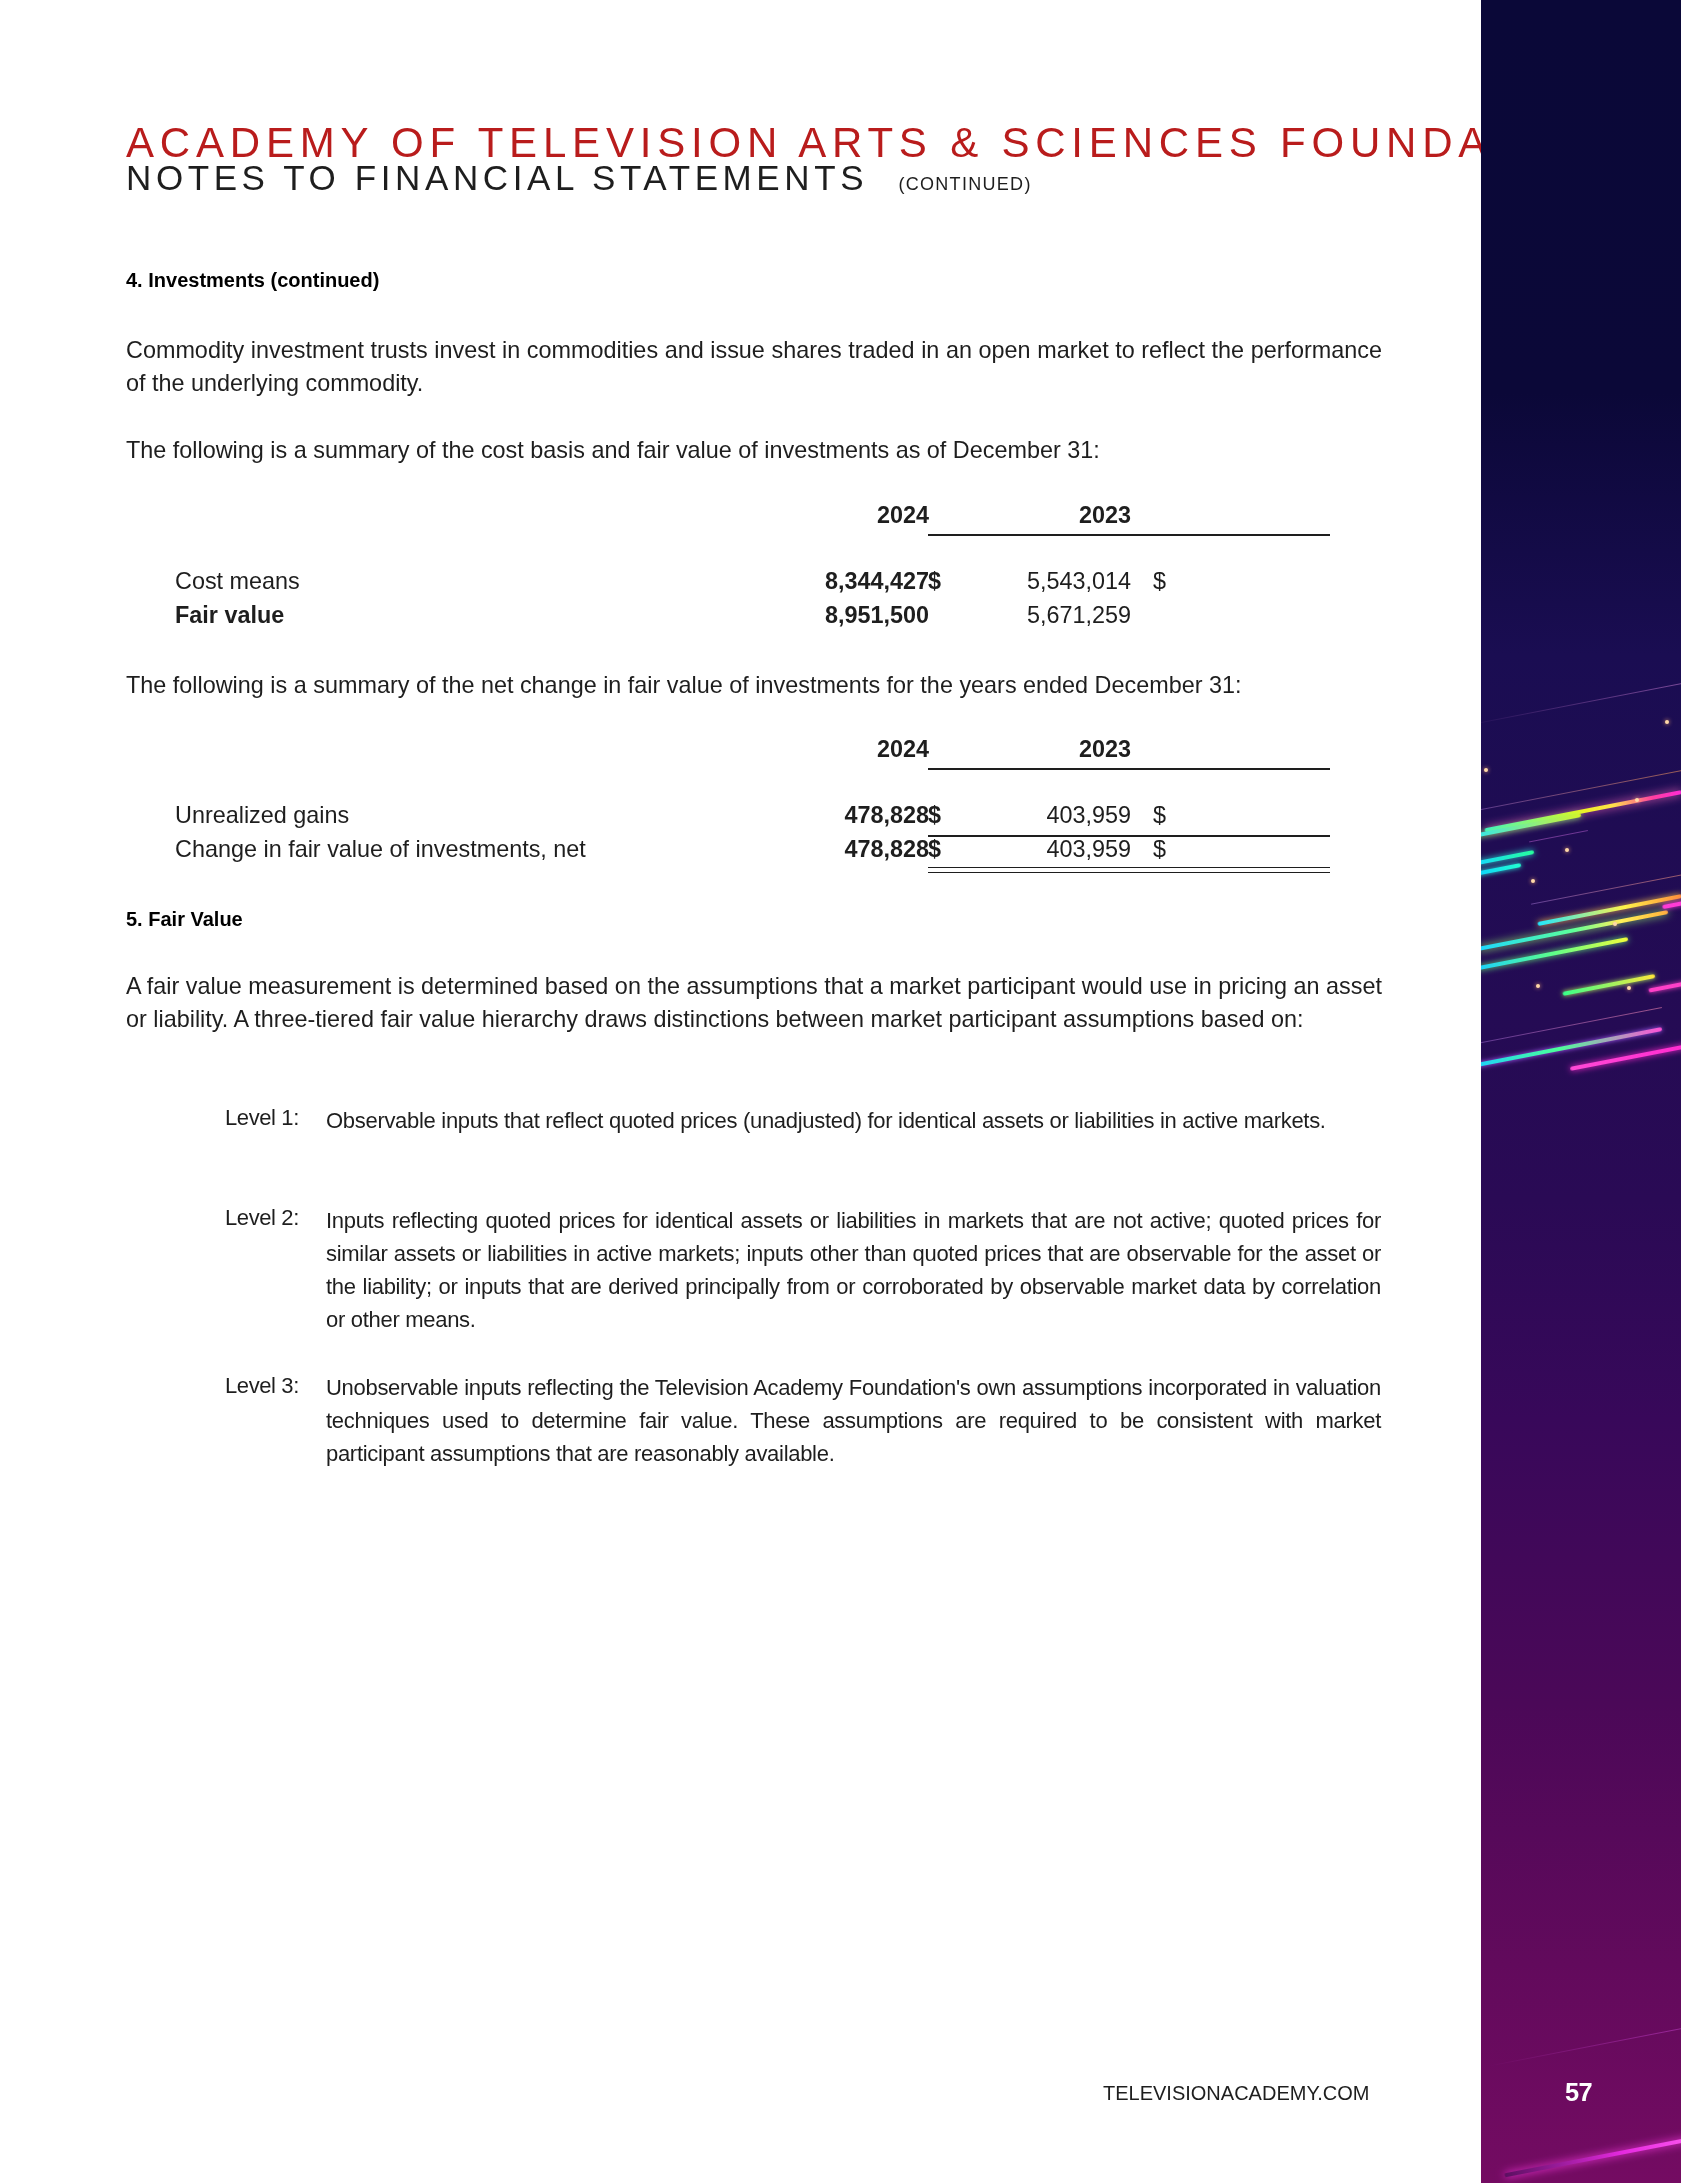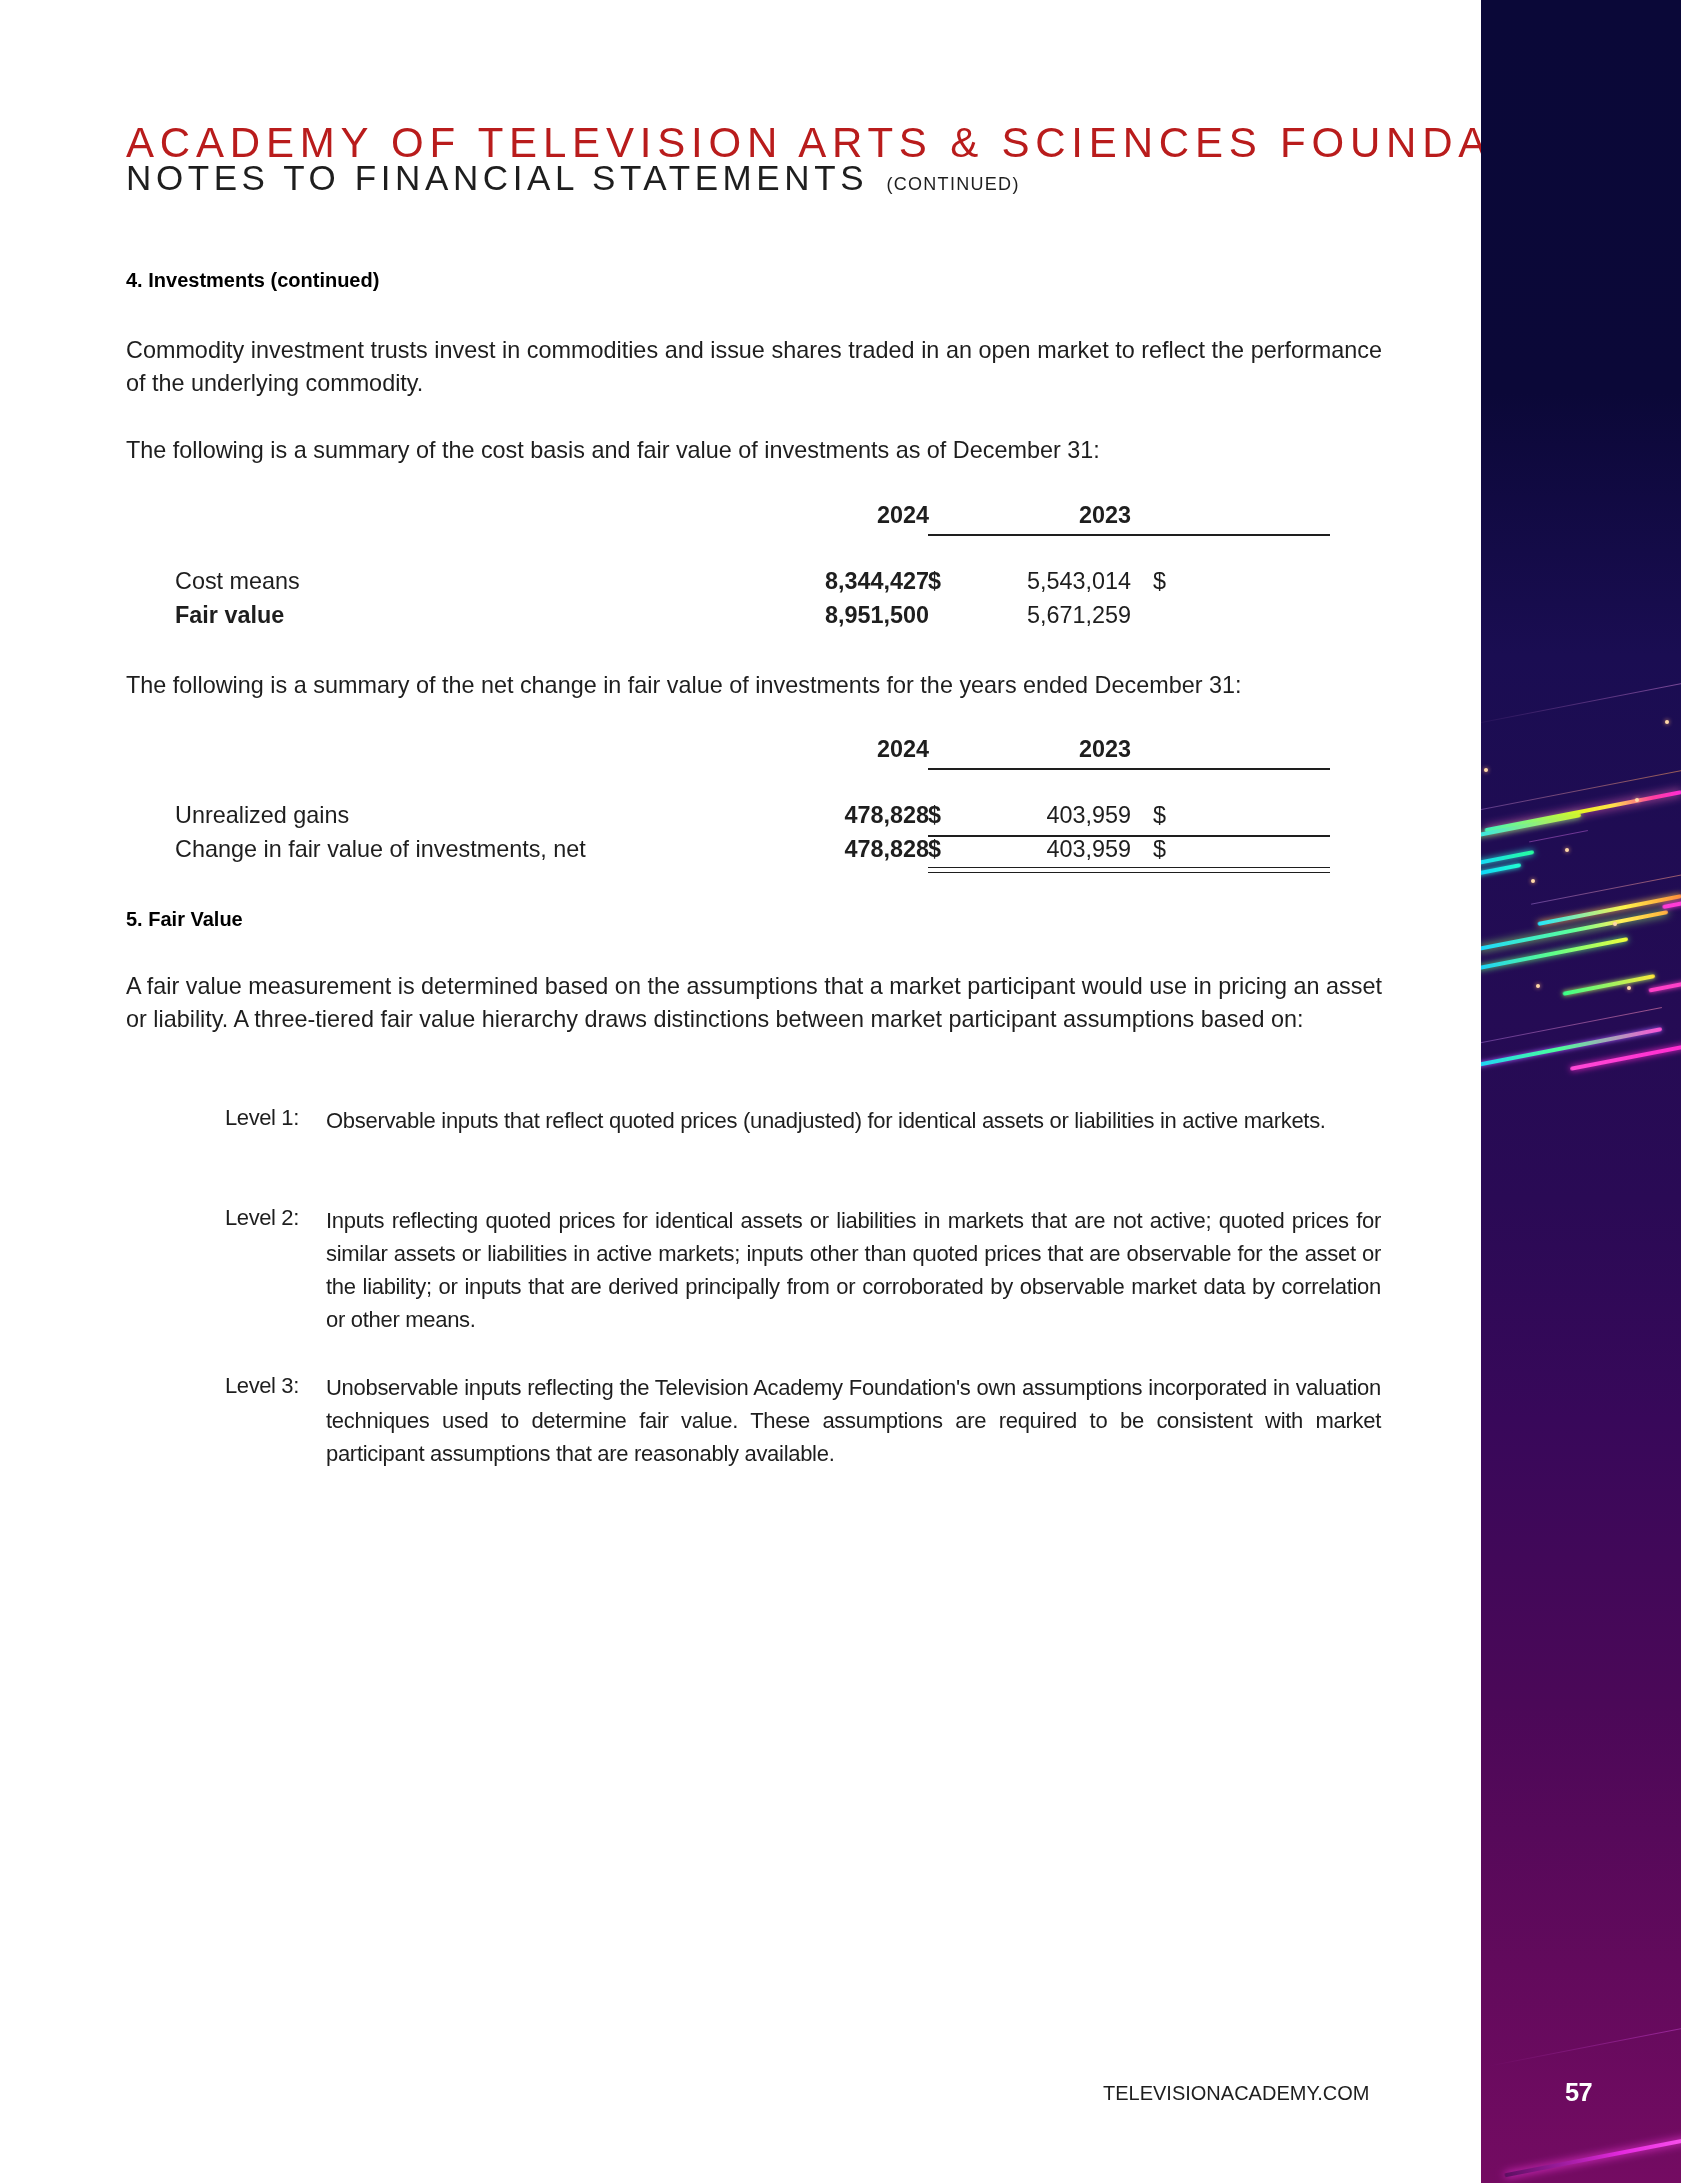--- a/index.html
+++ b/index.html
@@ -12,21 +12,21 @@
     .abs { position: absolute; }
 
     .org-title {
       left: 126px; top: 119px; font-size: 42px; font-weight: 400;
       color: #b91c1c; letter-spacing: 5.8px; white-space: nowrap;
     }
     .doc-title {
       left: 126px; top: 158px; font-size: 35px; font-weight: 400;
       color: #1e1e1e; letter-spacing: 4.6px; white-space: nowrap;
     }
-    .doc-title .cont { font-size: 18px; letter-spacing: 1.3px; margin-left: 4px; }
+    .doc-title .cont { font-size: 18px; letter-spacing: 1.3px; margin-left: 16px; }
 
     .h { font-size: 20px; font-weight: 700; color: #000000; white-space: nowrap; }
     .p { font-size: 23.4px; line-height: 33px; color: #1e1e1e; text-align: justify; }
 
     .tbl-rule { position: absolute; height: 2px; background: #1e1e1e; }
     .thin-rule { position: absolute; height: 1.3px; background: #1e1e1e; }
     .num { position: absolute; font-size: 23.4px; white-space: nowrap; text-align: right; }
     .bold { font-weight: 700; }
     .label { position: absolute; font-size: 23.4px; white-space: nowrap; }
 

